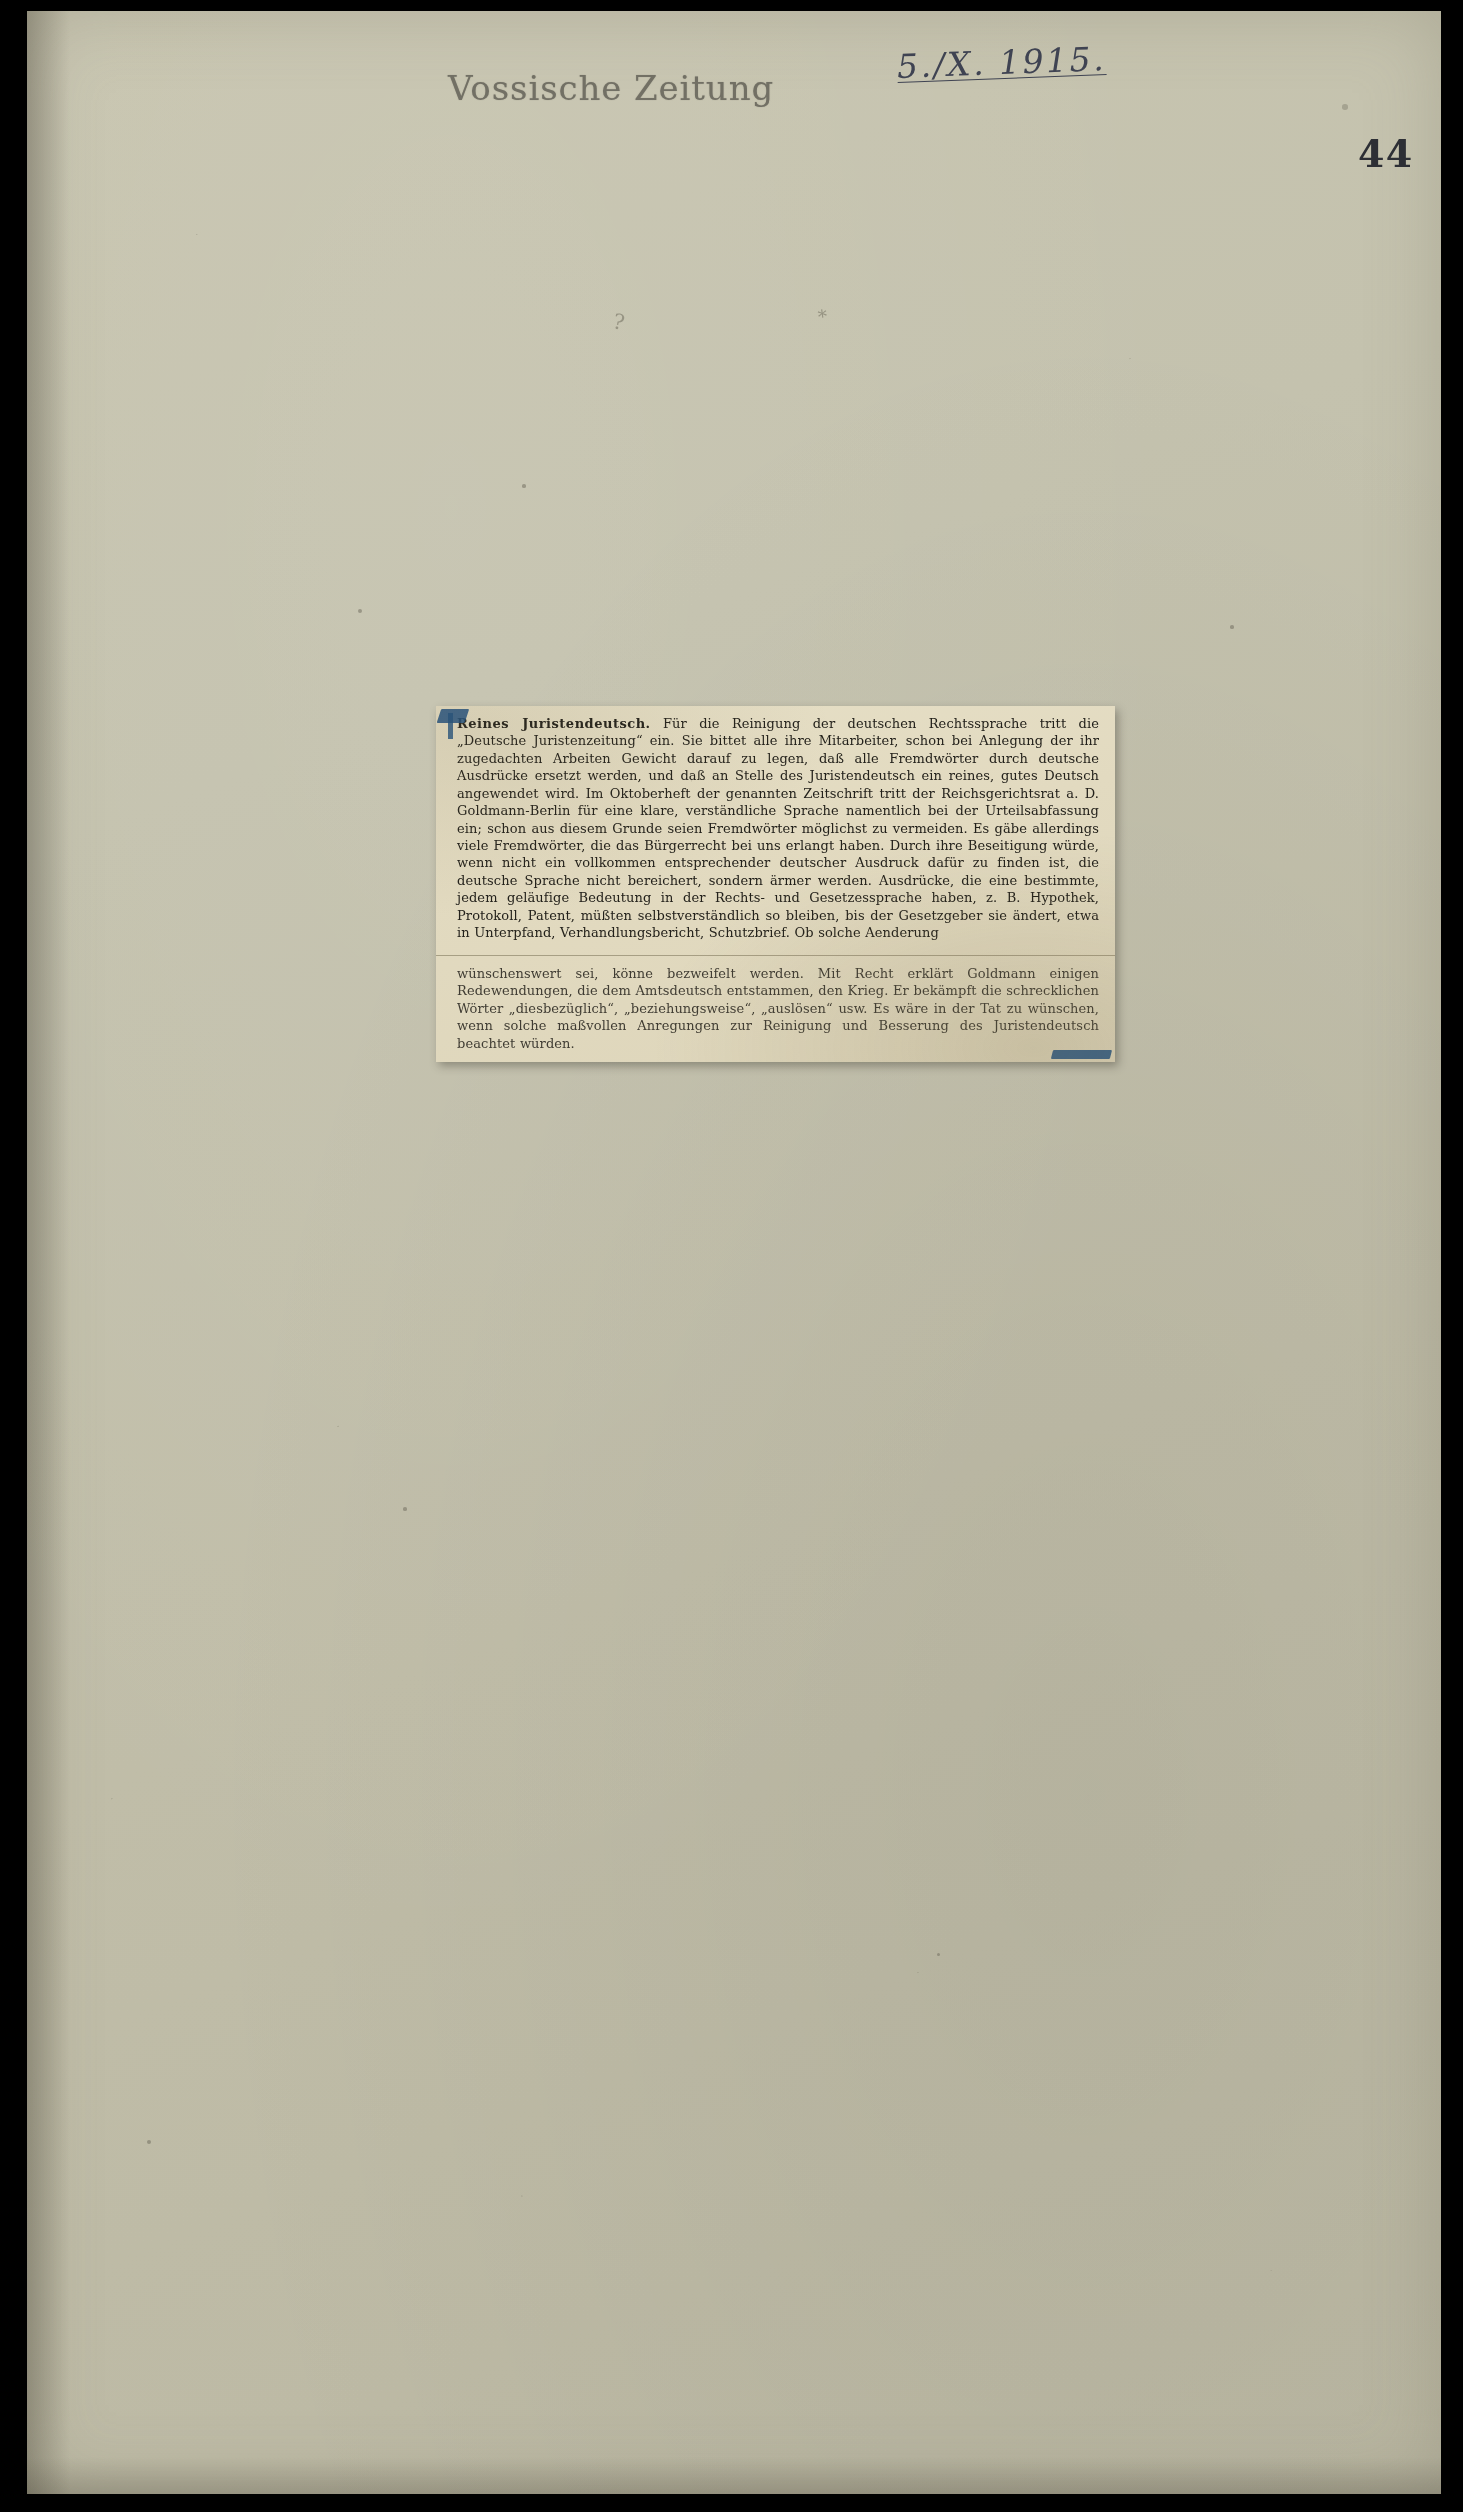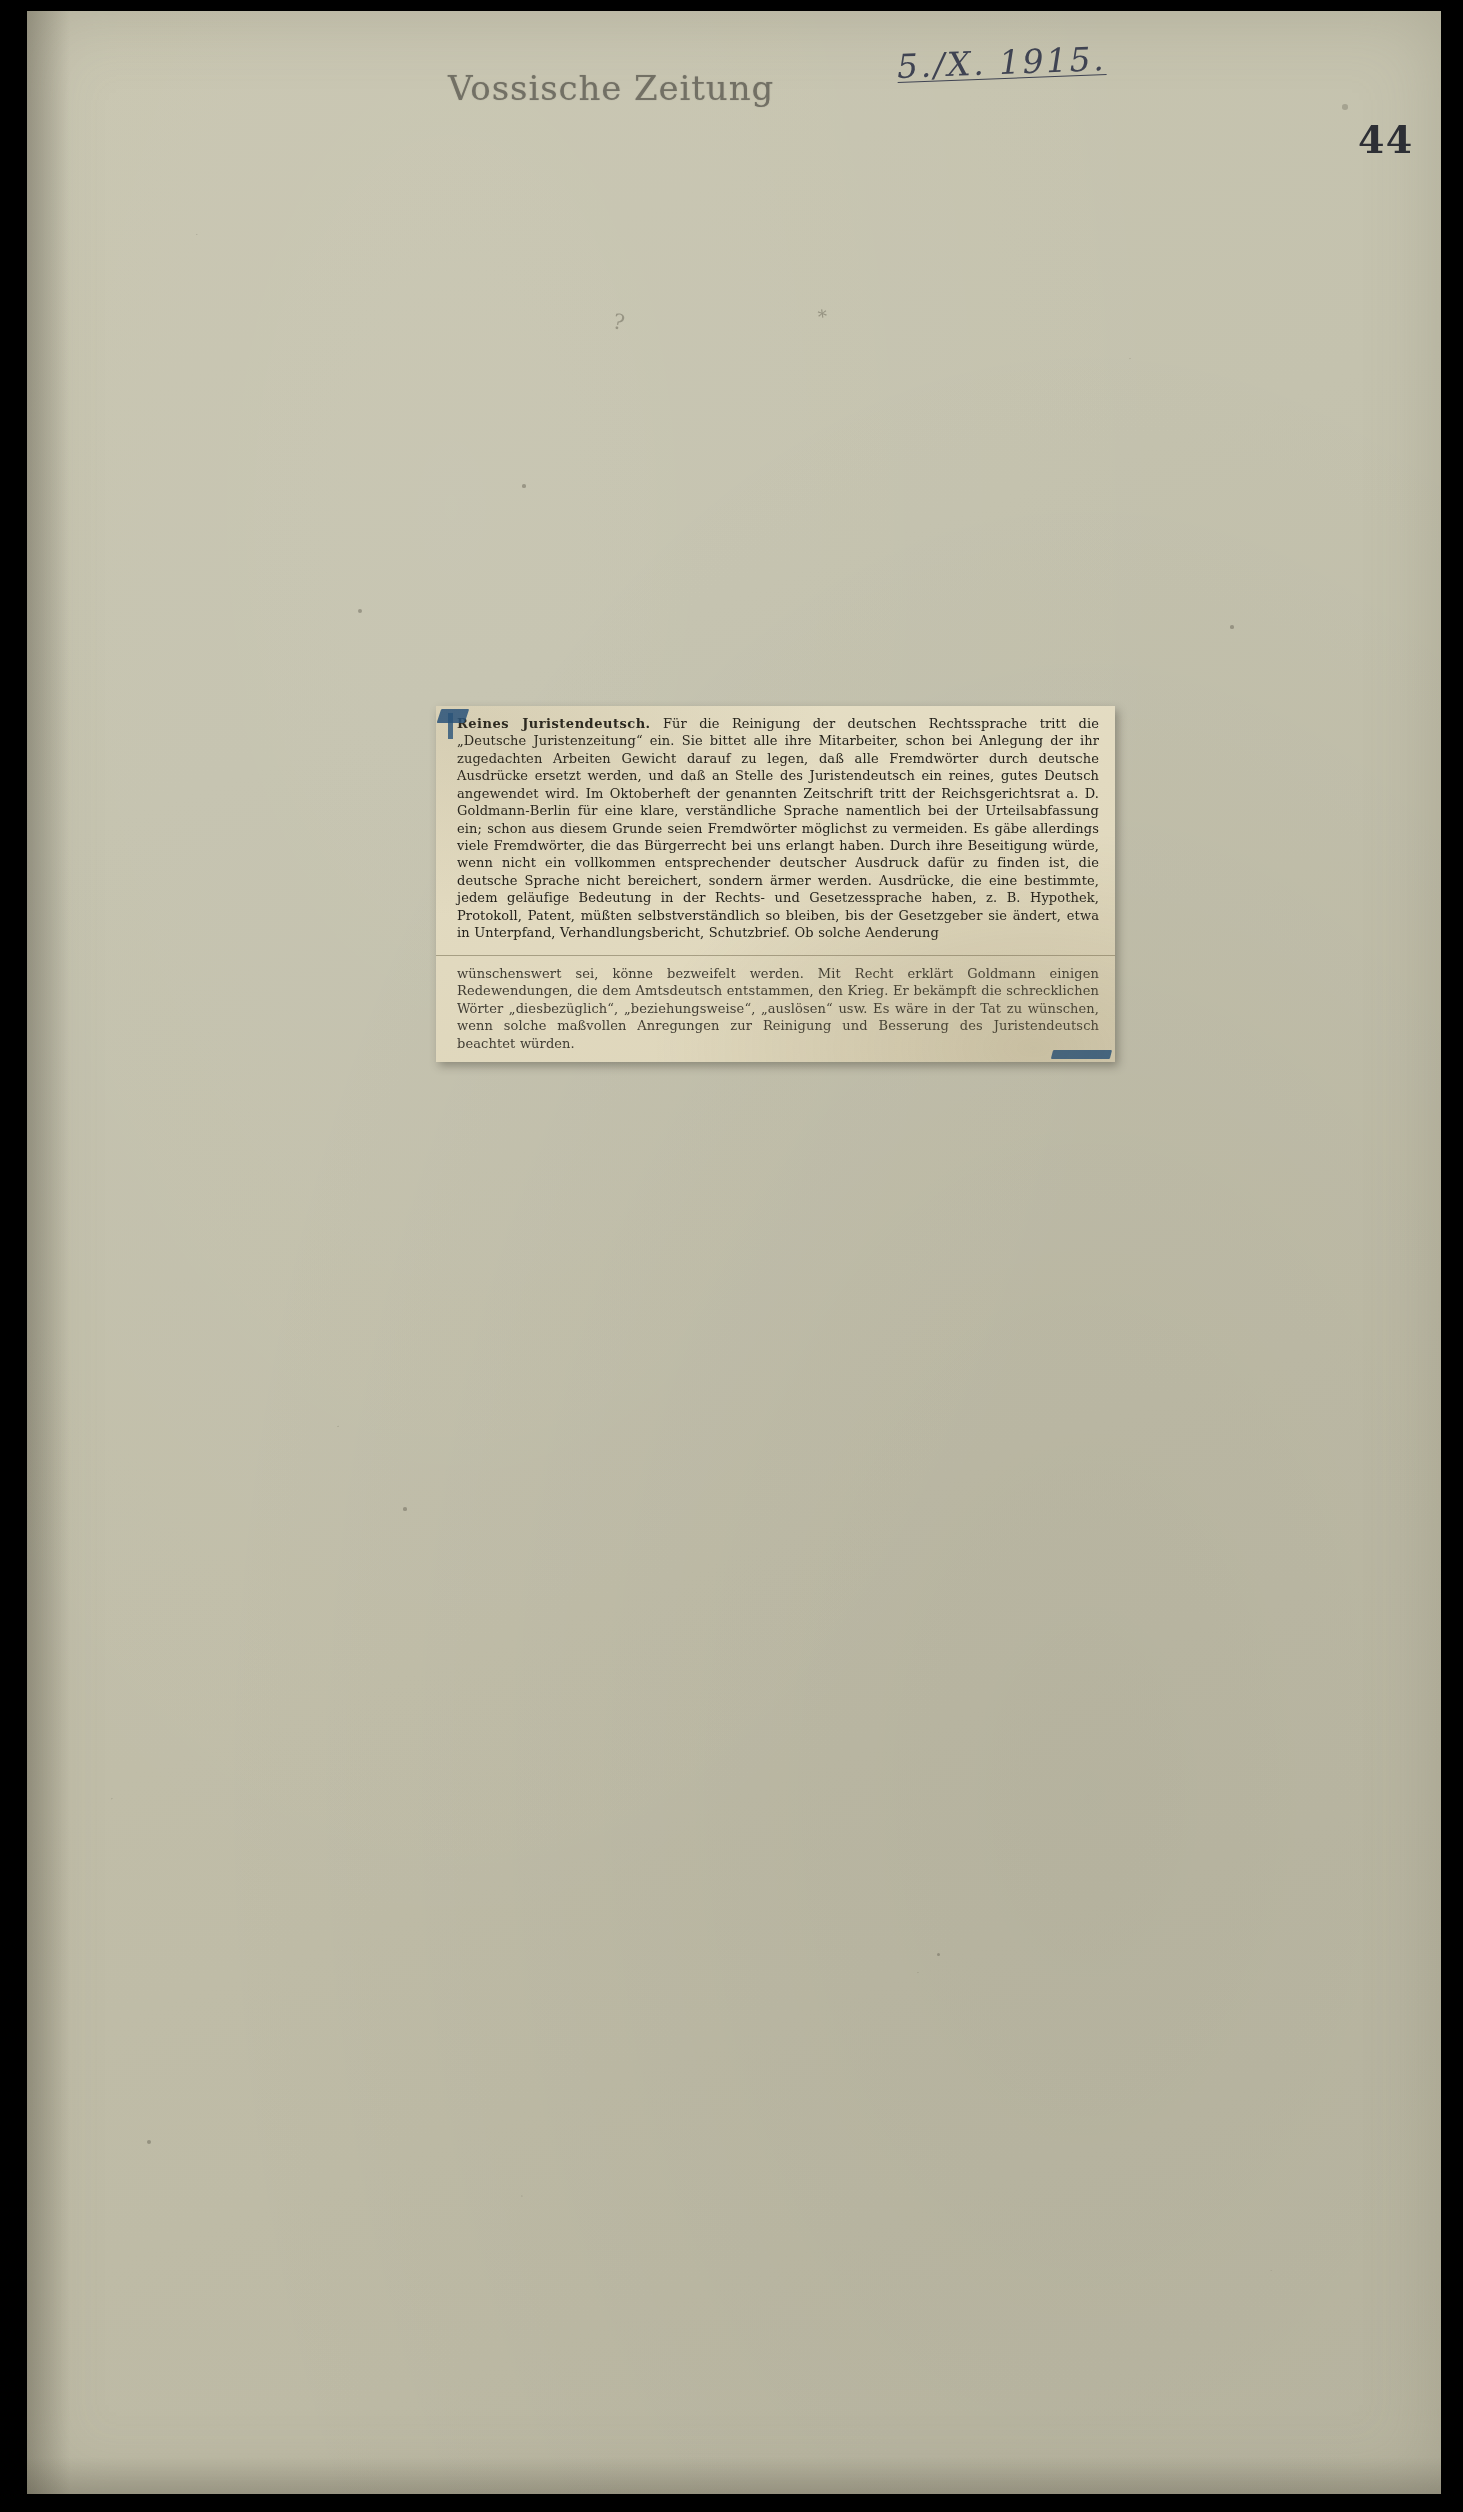--- a/index.html
+++ b/index.html
@@ -89,21 +89,21 @@
   }
   #date-handwritten .u {
     text-decoration: underline;
     text-decoration-thickness: 1.2px;
     text-underline-offset: 3.7px;
   }
 
   #page-number {
     position: absolute;
     left: 1331px;
-    top: 106px;
+    top: 120px;
     font-family: "DejaVu Serif", serif;
     font-size: 38px;
     font-weight: bold;
     color: #2d2f35;
     letter-spacing: 1.2px;
   }
 
   
   .pencil-mark {
     position: absolute;

